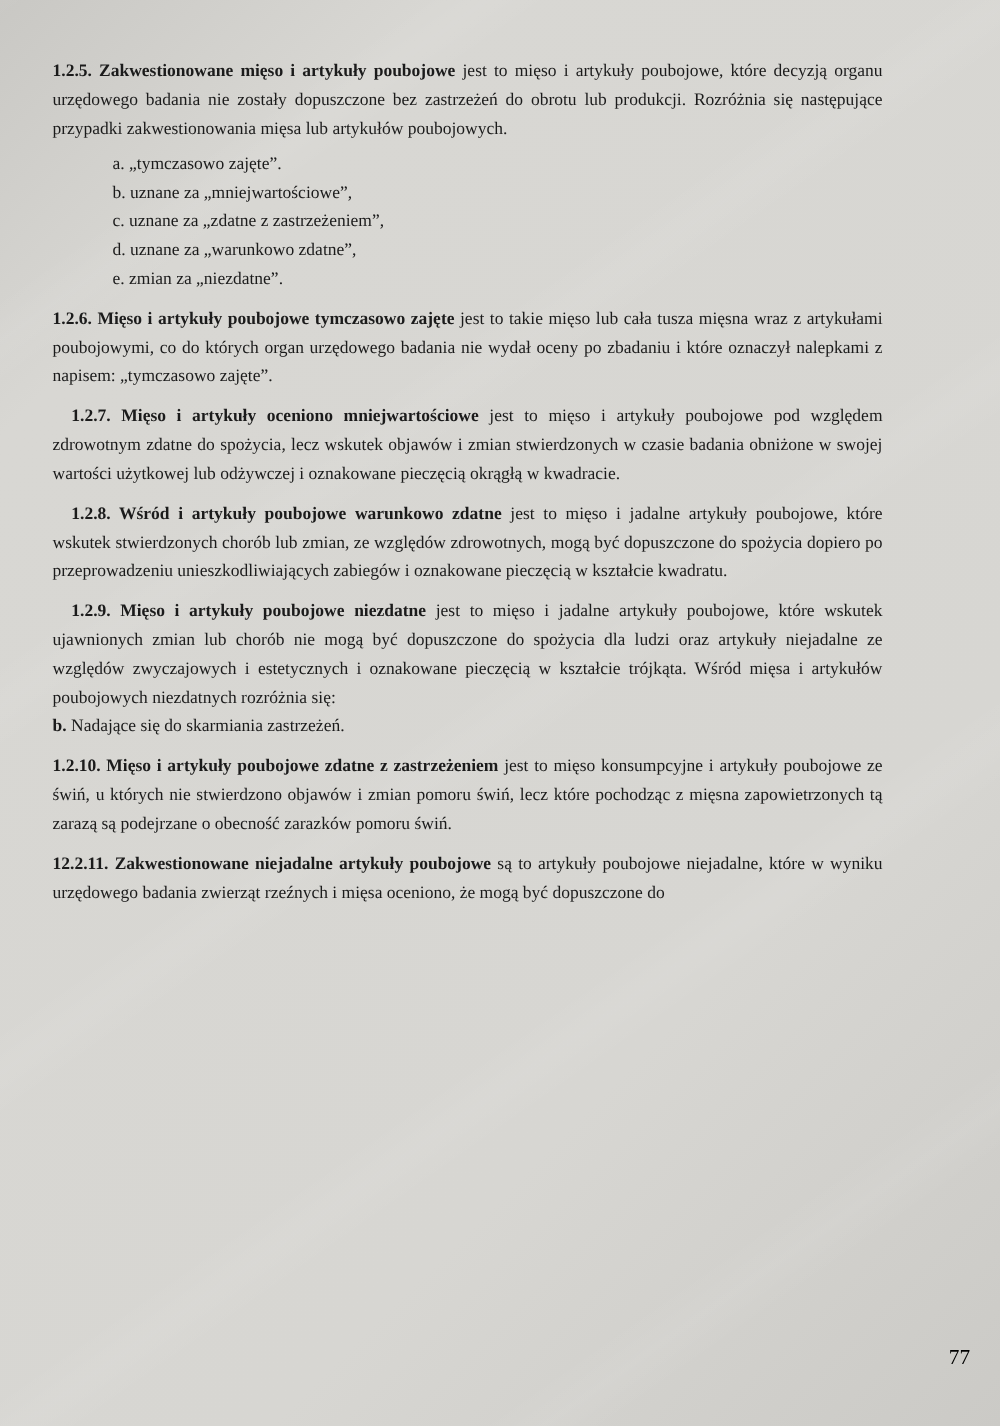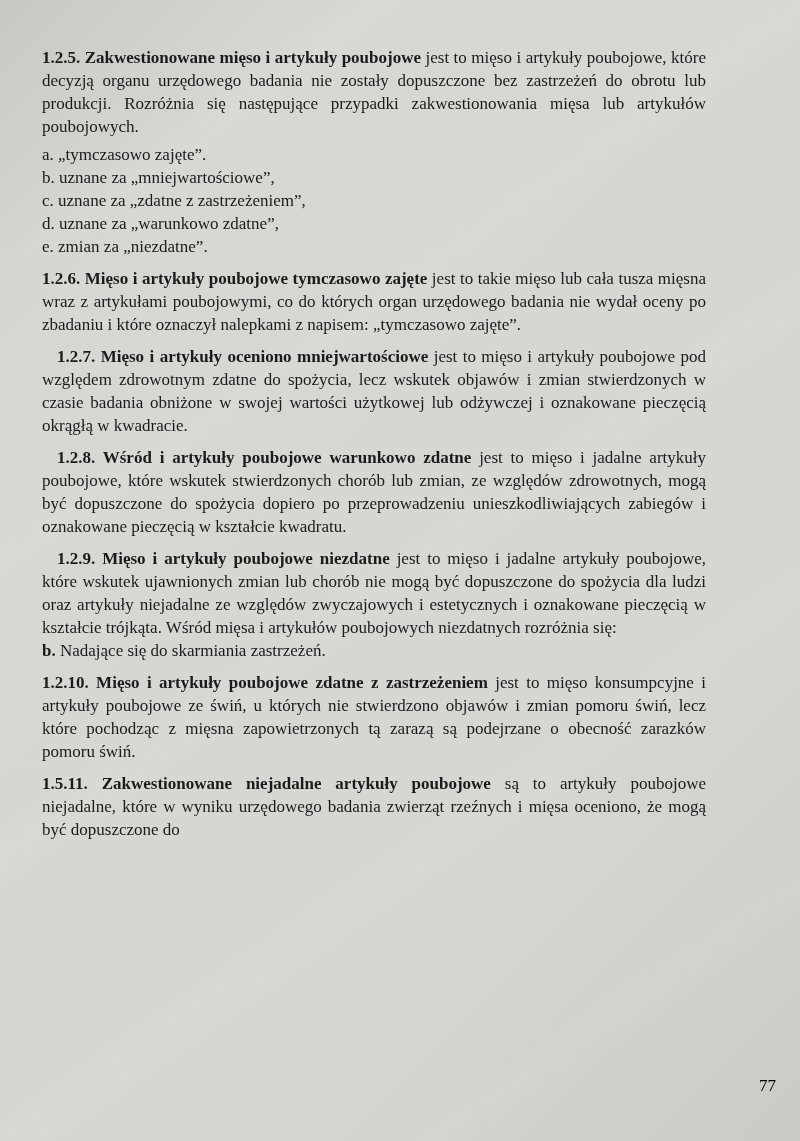--- a/index.html
+++ b/index.html
@@ -16,36 +16,37 @@
   }
   .page {
     position: absolute;
     top: 0;
     left: 0;
     width: 800px;
     height: 1141px;
     box-sizing: border-box;
     padding: 46px 94px 0 42px;
     color: #1b1b1b;
-    font-size: 17px;
+    font-size: 14px;
     line-height: 23px;
     text-align: justify;
   }
   .page p {
     margin: 0;
   }
   .sec {
     margin-top: 9px !important;
   }
   .indent {
     text-indent: 15px;
   }
   .list {
     margin-top: 5px;
     margin-bottom: 0;
+    margin-left: 48px;
   }
   .list p {
     margin: 0;
     text-align: left;
   }
   b {
     font-weight: bold;
   }
   .page-number {
     position: absolute;
@@ -95,17 +96,17 @@
 
   <p class="sec indent"><b>1.2.8. Wśród i artykuły poubojowe warunkowo zdatne</b><span> jest to mięso i jadalne artykuły poubojowe, które wskutek stwierdzonych chorób lub zmian, ze względów zdrowotnych, mogą być dopuszczone do spożycia dopiero po przeprowadzeniu unieszkodliwiających zabiegów i oznakowane pieczęcią w kształcie kwadratu.</span></p>
 
   <p class="sec indent"><b>1.2.9. Mięso i artykuły poubojowe niezdatne</b><span> jest to mięso i jadalne artykuły poubojowe, które wskutek ujawnionych zmian lub chorób nie mogą być dopuszczone do spożycia dla ludzi oraz artykuły niejadalne ze względów zwyczajowych i estetycznych i oznakowane pieczęcią w kształcie trójkąta. Wśród mięsa i artykułów poubojowych niezdatnych rozróżnia się:</span></p>
 
 
   <p><b>b.</b><span> Nadające się do skarmiania zastrzeżeń.</span></p>
 
   <p class="sec"><b>1.2.10. Mięso i artykuły poubojowe zdatne z zastrzeżeniem</b><span> jest to mięso konsumpcyjne i artykuły poubojowe ze świń, u których nie stwierdzono objawów i zmian pomoru świń, lecz które pochodząc z mięsna zapowietrzonych tą zarazą są podejrzane o obecność zarazków pomoru świń.</span></p>
 
-  <p class="sec"><b>1.5.11. Zakwestionowane niejadalne artykuły poubojowe</b><span> są to artykuły poubojowe niejadalne, które w wyniku urzędowego badania zwierząt rzeźnych i mięsa oceniono, że mogą być dopuszczone do</span></p>
+  <p class="sec"><b>12.2.11. Zakwestionowane niejadalne artykuły poubojowe</b><span> są to artykuły poubojowe niejadalne, które w wyniku urzędowego badania zwierząt rzeźnych i mięsa oceniono, że mogą być dopuszczone do</span></p>
 
 </div>
 
 <div class="page-number">77</div>
 
 </body></html>

